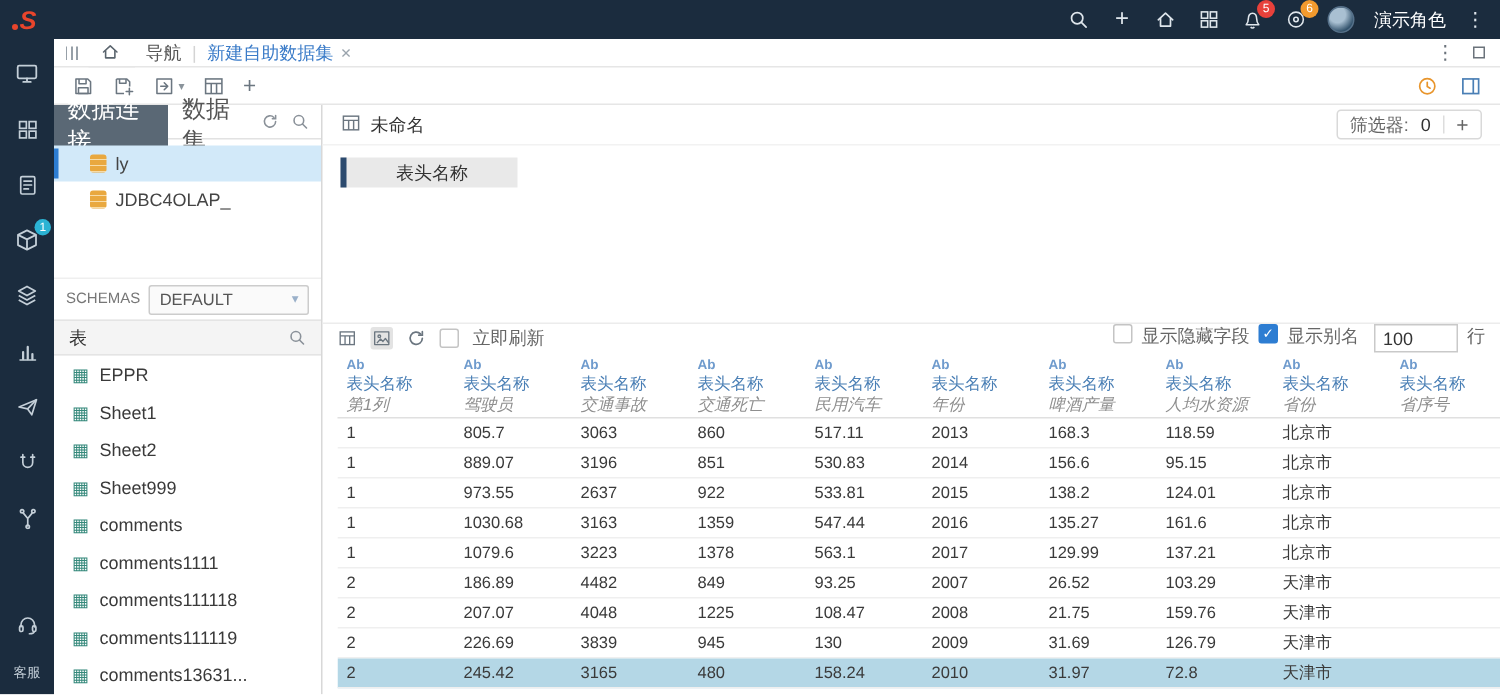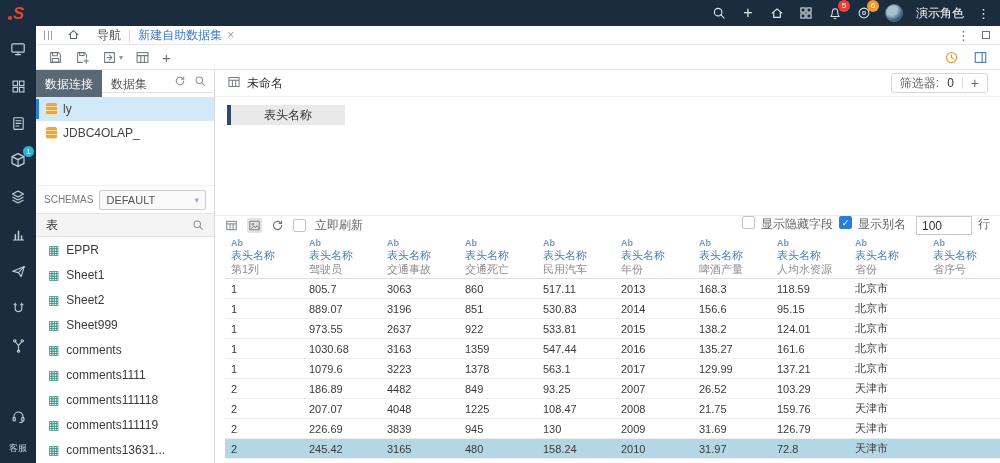--- a/index.html
+++ b/index.html
@@ -47,26 +47,26 @@
   .tool-plus{font-size:15px;line-height:1;color:#6b7680;cursor:pointer}
   .tool-chev{font-size:8px;color:#8a939b}
   .toolbar-right{margin-left:auto;display:flex;align-items:center;gap:14px}
   .hist{color:#e8952c}.layo{color:#4a7fb5}
 
   .workspace{flex:1;display:flex;min-height:0}
 
   
   .leftpanel{width:179px;flex:0 0 179px;border-right:1px solid #d8d8d8;display:flex;flex-direction:column;min-height:0}
   .lp-tabs{height:23px;flex:0 0 23px;display:flex;align-items:stretch;border-bottom:1px solid #e2e2e2}
-  .lp-tab{padding:14px 9px;display:flex;align-items:center;font-size:12px;color:#555;cursor:pointer}
+  .lp-tab{padding:14px 9px;display:flex;align-items:center;font-size:16px;color:#555;cursor:pointer}
   .lp-tab.active{background:#5a6875;color:#fff}
   .lp-tabs .sp{flex:1}
   .lp-tabs .mini-ic{display:flex;align-items:center;color:#8a9199;margin-right:8px;cursor:pointer}
   .conn-list{height:92px;flex:0 0 92px;padding-top:4px;overflow:hidden}
-  .conn-item{height:24px;display:flex;align-items:center;gap:6px;padding:0 8px 0 10px;position:relative;cursor:pointer}
+  .conn-item{height:24px;display:flex;align-items:center;gap:6px;padding:0 8px 0 24px;position:relative;cursor:pointer}
   .conn-item.selected{background:#d2e9f9}
   .conn-item.selected::before{content:"";position:absolute;left:0;top:2px;bottom:2px;width:3px;background:#2d7dd2}
   .db-icon{width:11px;height:12px;border-radius:2px;background:repeating-linear-gradient(to bottom,#e9a83f 0 3px,#f7dca8 3px 4px);flex:0 0 11px}
   .conn-label{color:#444;white-space:nowrap;overflow:hidden}
   .schemas-row{height:28px;flex:0 0 28px;display:flex;align-items:center;gap:6px;padding:0 8px;border-top:1px solid #efefef}
   .schemas-label{font-size:10px;color:#777}
   .schema-select{flex:1;height:20px;border:1px solid #ccc;background:#fafafa;display:flex;align-items:center;justify-content:space-between;padding:0 6px;color:#555;font-size:11px;border-radius:2px;cursor:pointer}
   .chev{color:#9ab0c9;font-size:9px}
   .tables-head{height:24px;flex:0 0 24px;background:#f4f4f4;border-top:1px solid #e4e4e4;border-bottom:1px solid #e4e4e4;display:flex;align-items:center;justify-content:space-between;padding:0 10px;color:#333}
   .tables-head .mini-ic{color:#8a9199;display:flex;cursor:pointer}
@@ -94,21 +94,21 @@
   .checkbox.checked{background:#2d7dd2;border-color:#2d7dd2;color:#fff}
   .gb-label{color:#666;cursor:default}
   .rows-input{width:56px;height:19px;border:1px solid #c9c9c9;padding:0 5px;font-size:12px;color:#333;font-family:inherit;margin-left:4px}
   .rows-unit{color:#666}
 
   .grid{flex:1;overflow:hidden;padding-left:10px;min-height:0}
   .grid-head{display:flex;height:44px;border-bottom:1px solid #e0e0e0}
   .gcol{width:78px;flex:0 0 78px;padding:3px 6px 3px 6px;display:flex;flex-direction:column;justify-content:space-between;cursor:pointer}
   .gtype{font-size:9px;color:#6f9bcd;font-weight:bold}
   .galias{font-size:11px;color:#4a7fb5;white-space:nowrap;overflow:hidden}
-  .gfield{font-size:11px;color:#8e8e8e;white-space:nowrap;overflow:hidden}
+  .gfield{font-size:11px;color:#8e8e8e;font-style:italic;white-space:nowrap;overflow:hidden}
   .grid-body{overflow:hidden}
   .grow{display:flex;height:20px;border-bottom:1px solid #efefef;align-items:center}
   .grow.selected{background:#b4d7e6}
   .gcell{width:78px;flex:0 0 78px;padding:0 6px;font-size:11px;color:#3a3a3a;white-space:nowrap;overflow:hidden}
 </style>
 </head>
 <body>
 
 <div class="app">
 

